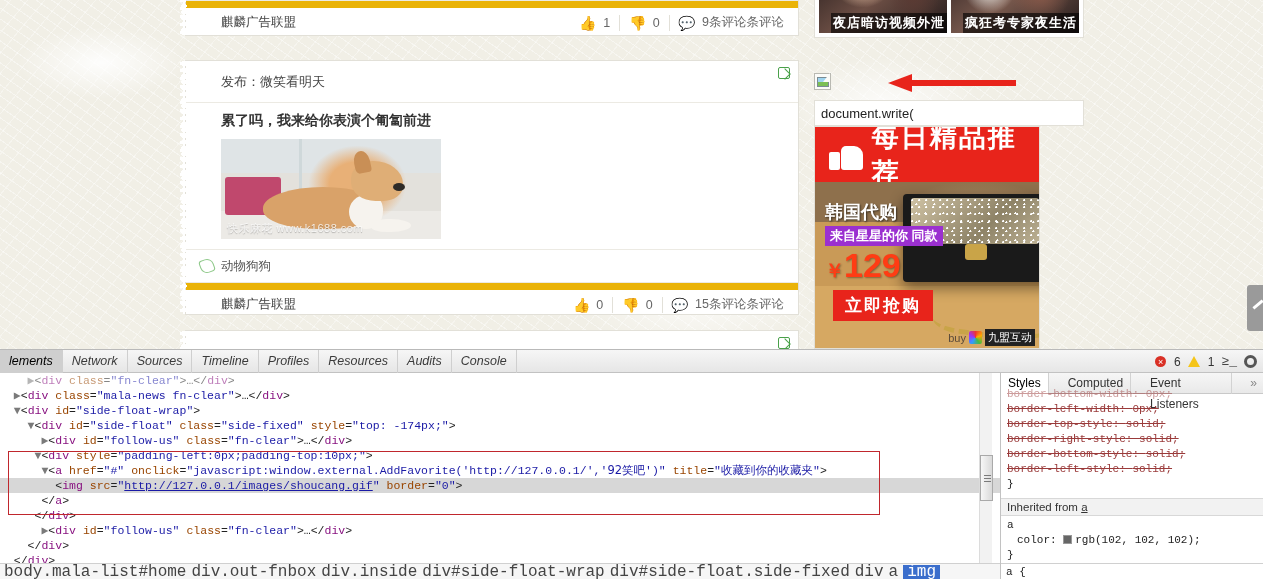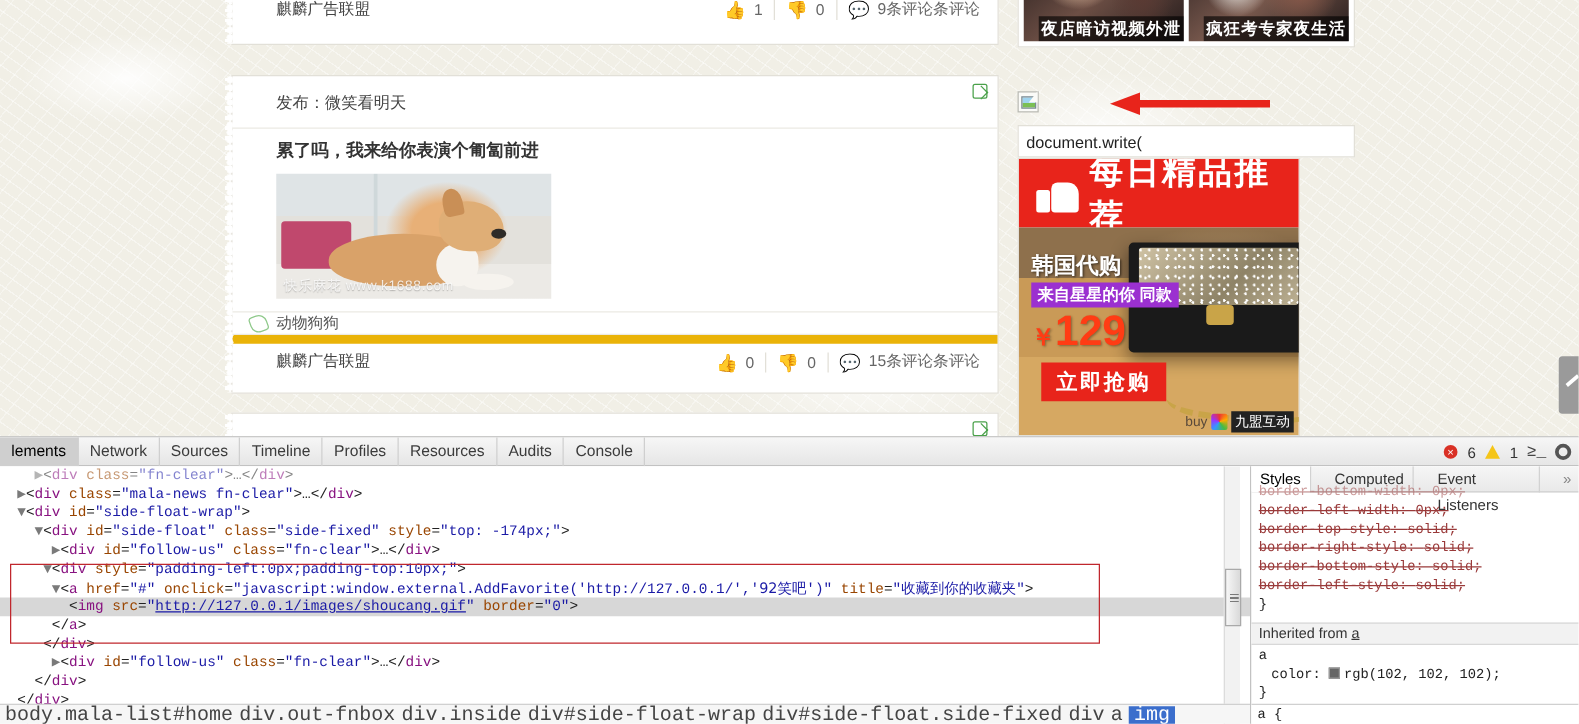--- a/index.html
+++ b/index.html
@@ -41,21 +41,21 @@
     position:absolute; left:-5px; top:0; bottom:0; width:6px;
     background-image: radial-gradient(circle at 3px 3px, #ffffff 2.6px, rgba(255,255,255,0) 2.8px);
     background-size: 6px 6px; background-repeat: repeat-y;
   }
 
   #card-1 { left:185px; top:-34px;  width:614px; height:70px; }
   #card-2 { left:185px; top:60px;   width:614px; height:255px; }
   #card-3 { left:185px; top:330px;  width:614px; height:50px; }
 
   .row-tag {
-    height:19px; display:flex; align-items:center;
+    height:34px; display:flex; align-items:center;
     padding-left:35px; color:#555; font-size:12.5px;
     border-bottom:1px solid #eceae3;
     text-align:right;
   }
   .tag-icon{
     position:absolute; left:14px; width:14px; height:14px;
     border:1.6px solid #8fc98a; border-radius:3px 7px 3px 7px;
     transform:rotate(-20deg);
   }
   .row-tag { position:relative; }
@@ -286,21 +286,21 @@
     background:#fff; border-top:1px solid #b9b9b9;
     font-family:"Liberation Sans", sans-serif;
   }
   #dt-toolbar{
     height:23px; background:linear-gradient(to bottom,#f6f6f6,#e6e6e6);
     border-bottom:1px solid #c2c2c2; display:flex; align-items:center;
     position:relative;
   }
   .dt-tab{
     padding:0 9px; height:23px; line-height:23px; font-size:12.5px; color:#3b3b3b;
-    border-right:1px solid #cfcfcf; white-space:nowrap;
+    border-right:1px solid #cfcfcf; white-space:nowrap;font-style:italic;
   }
   .dt-tab.active{
     background:#cfcfcf; color:#000;
   }
   .dt-right{
     position:absolute; right:6px; top:0; height:23px; display:flex;
     align-items:center; gap:7px; font-size:12px; color:#333;
   }
   .err-dot{
     width:11px;height:11px;border-radius:50%;background:#d93025;color:#fff;

